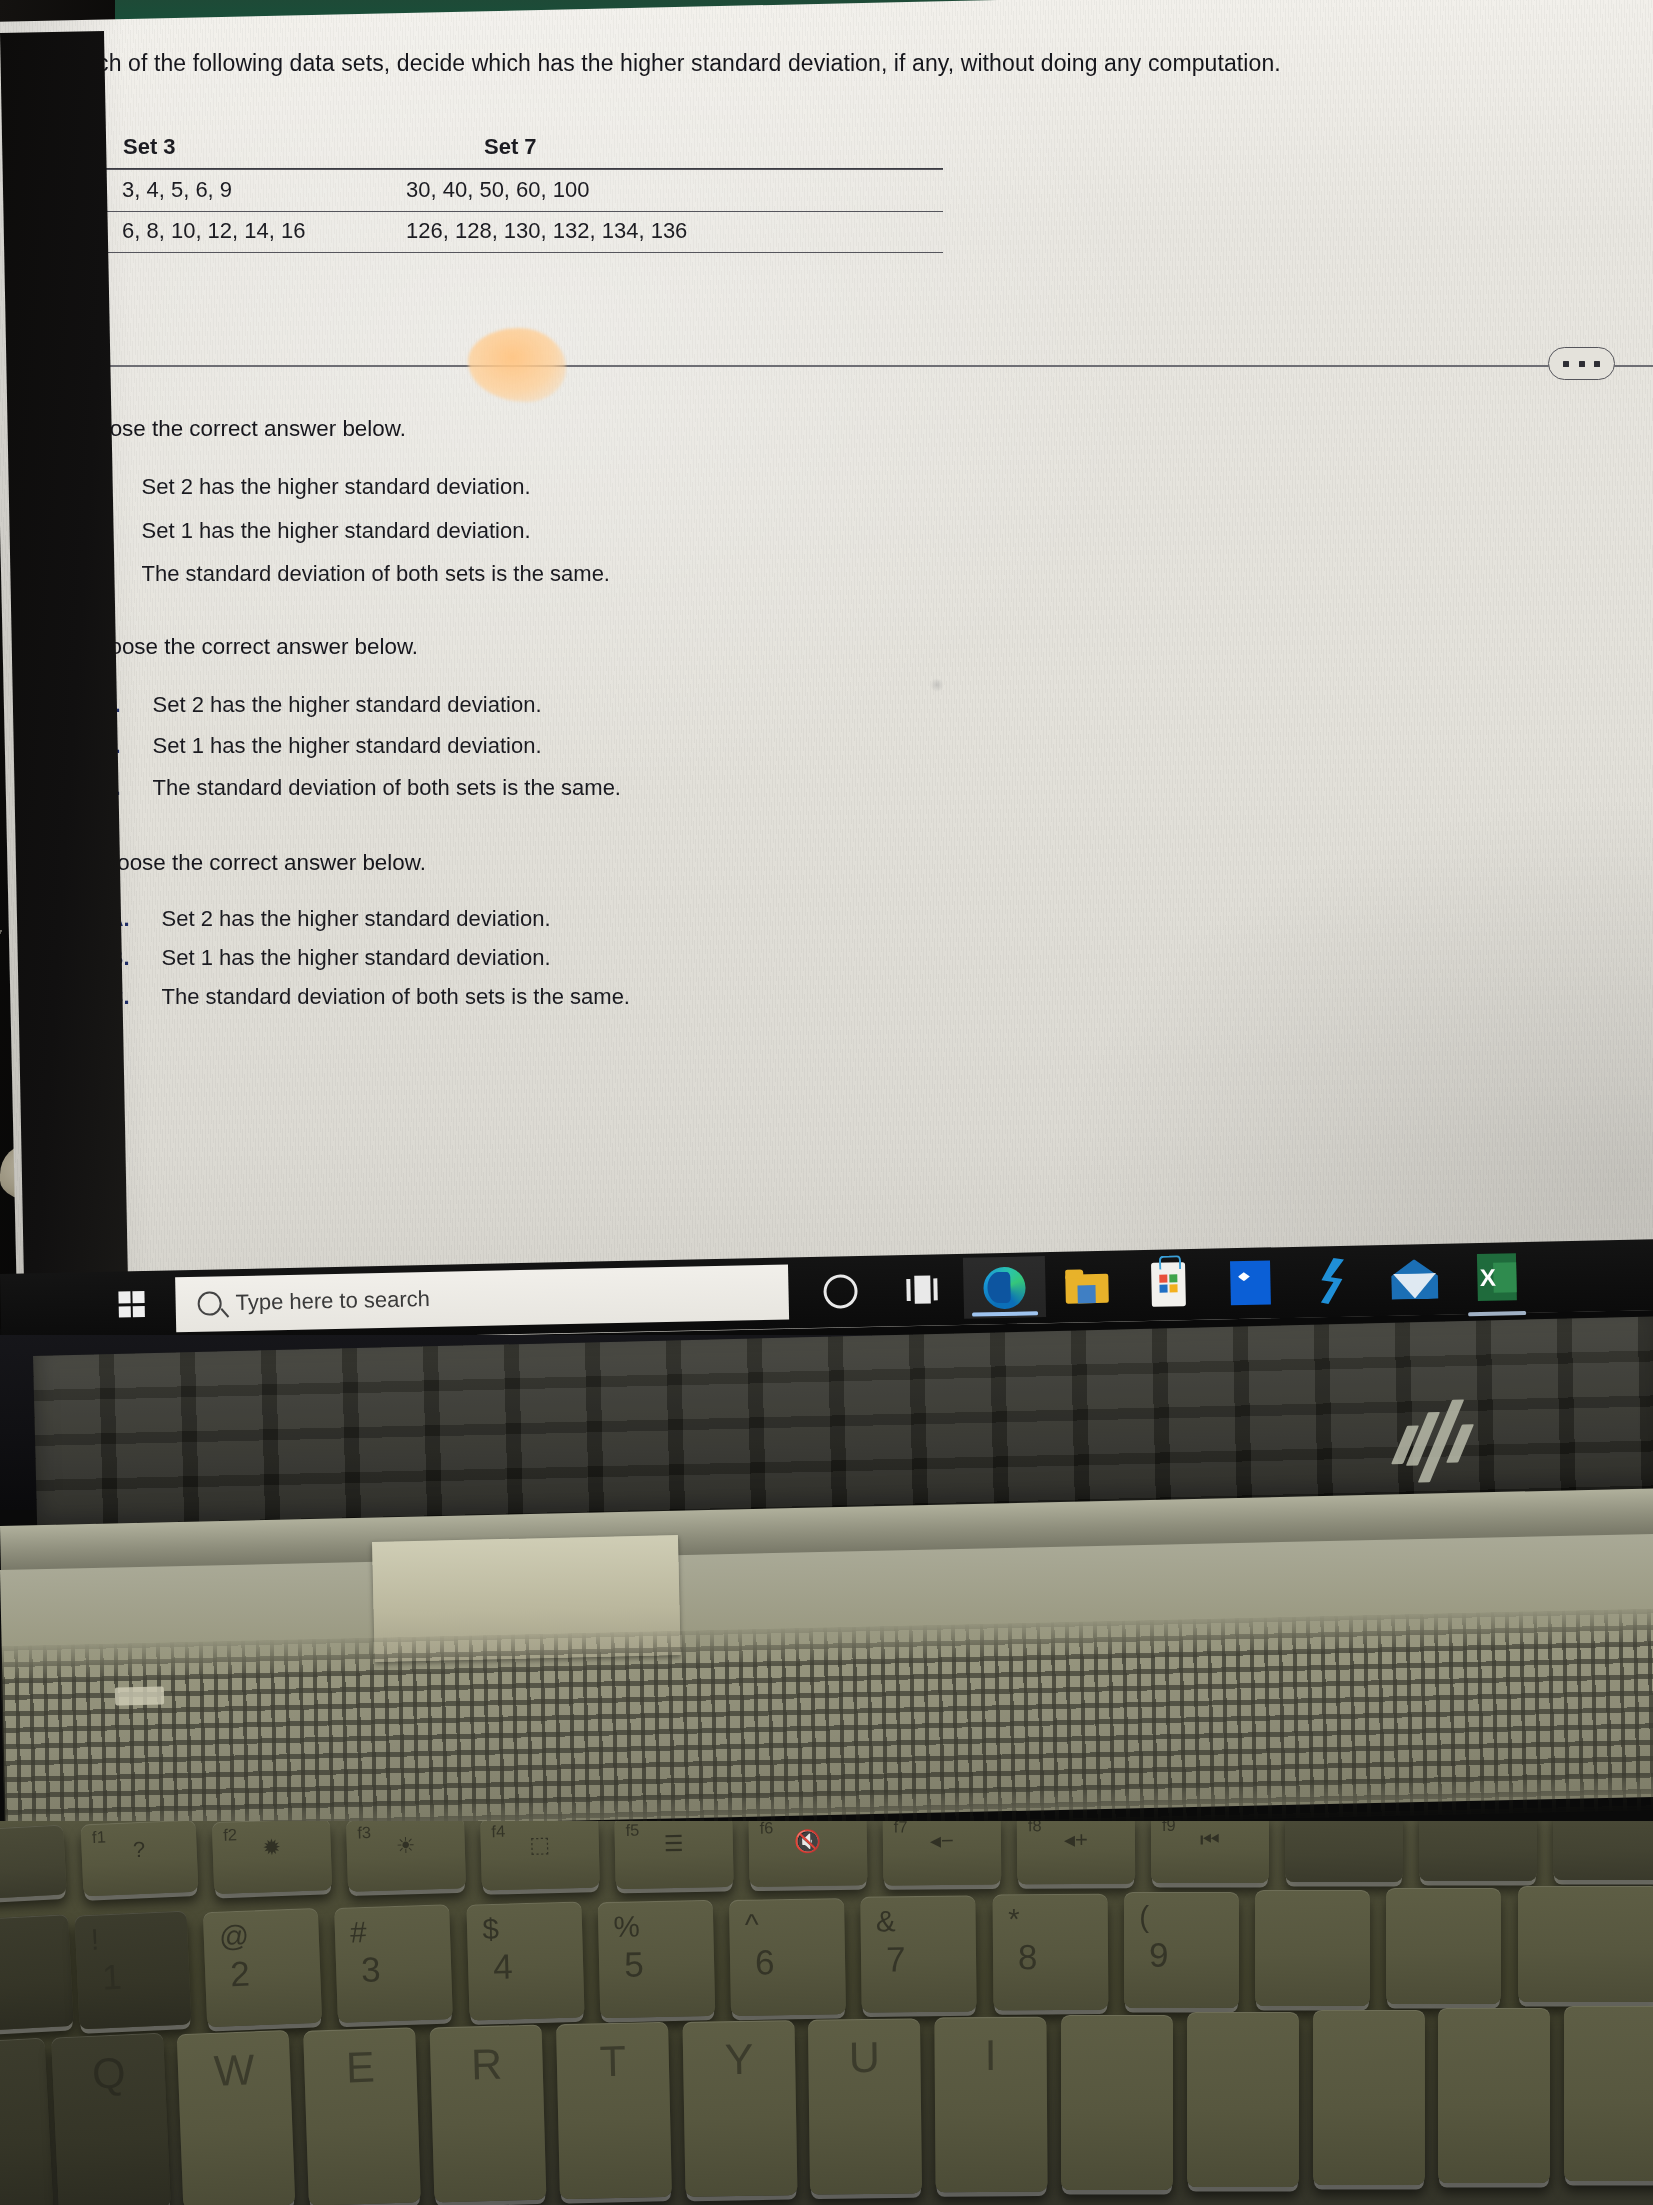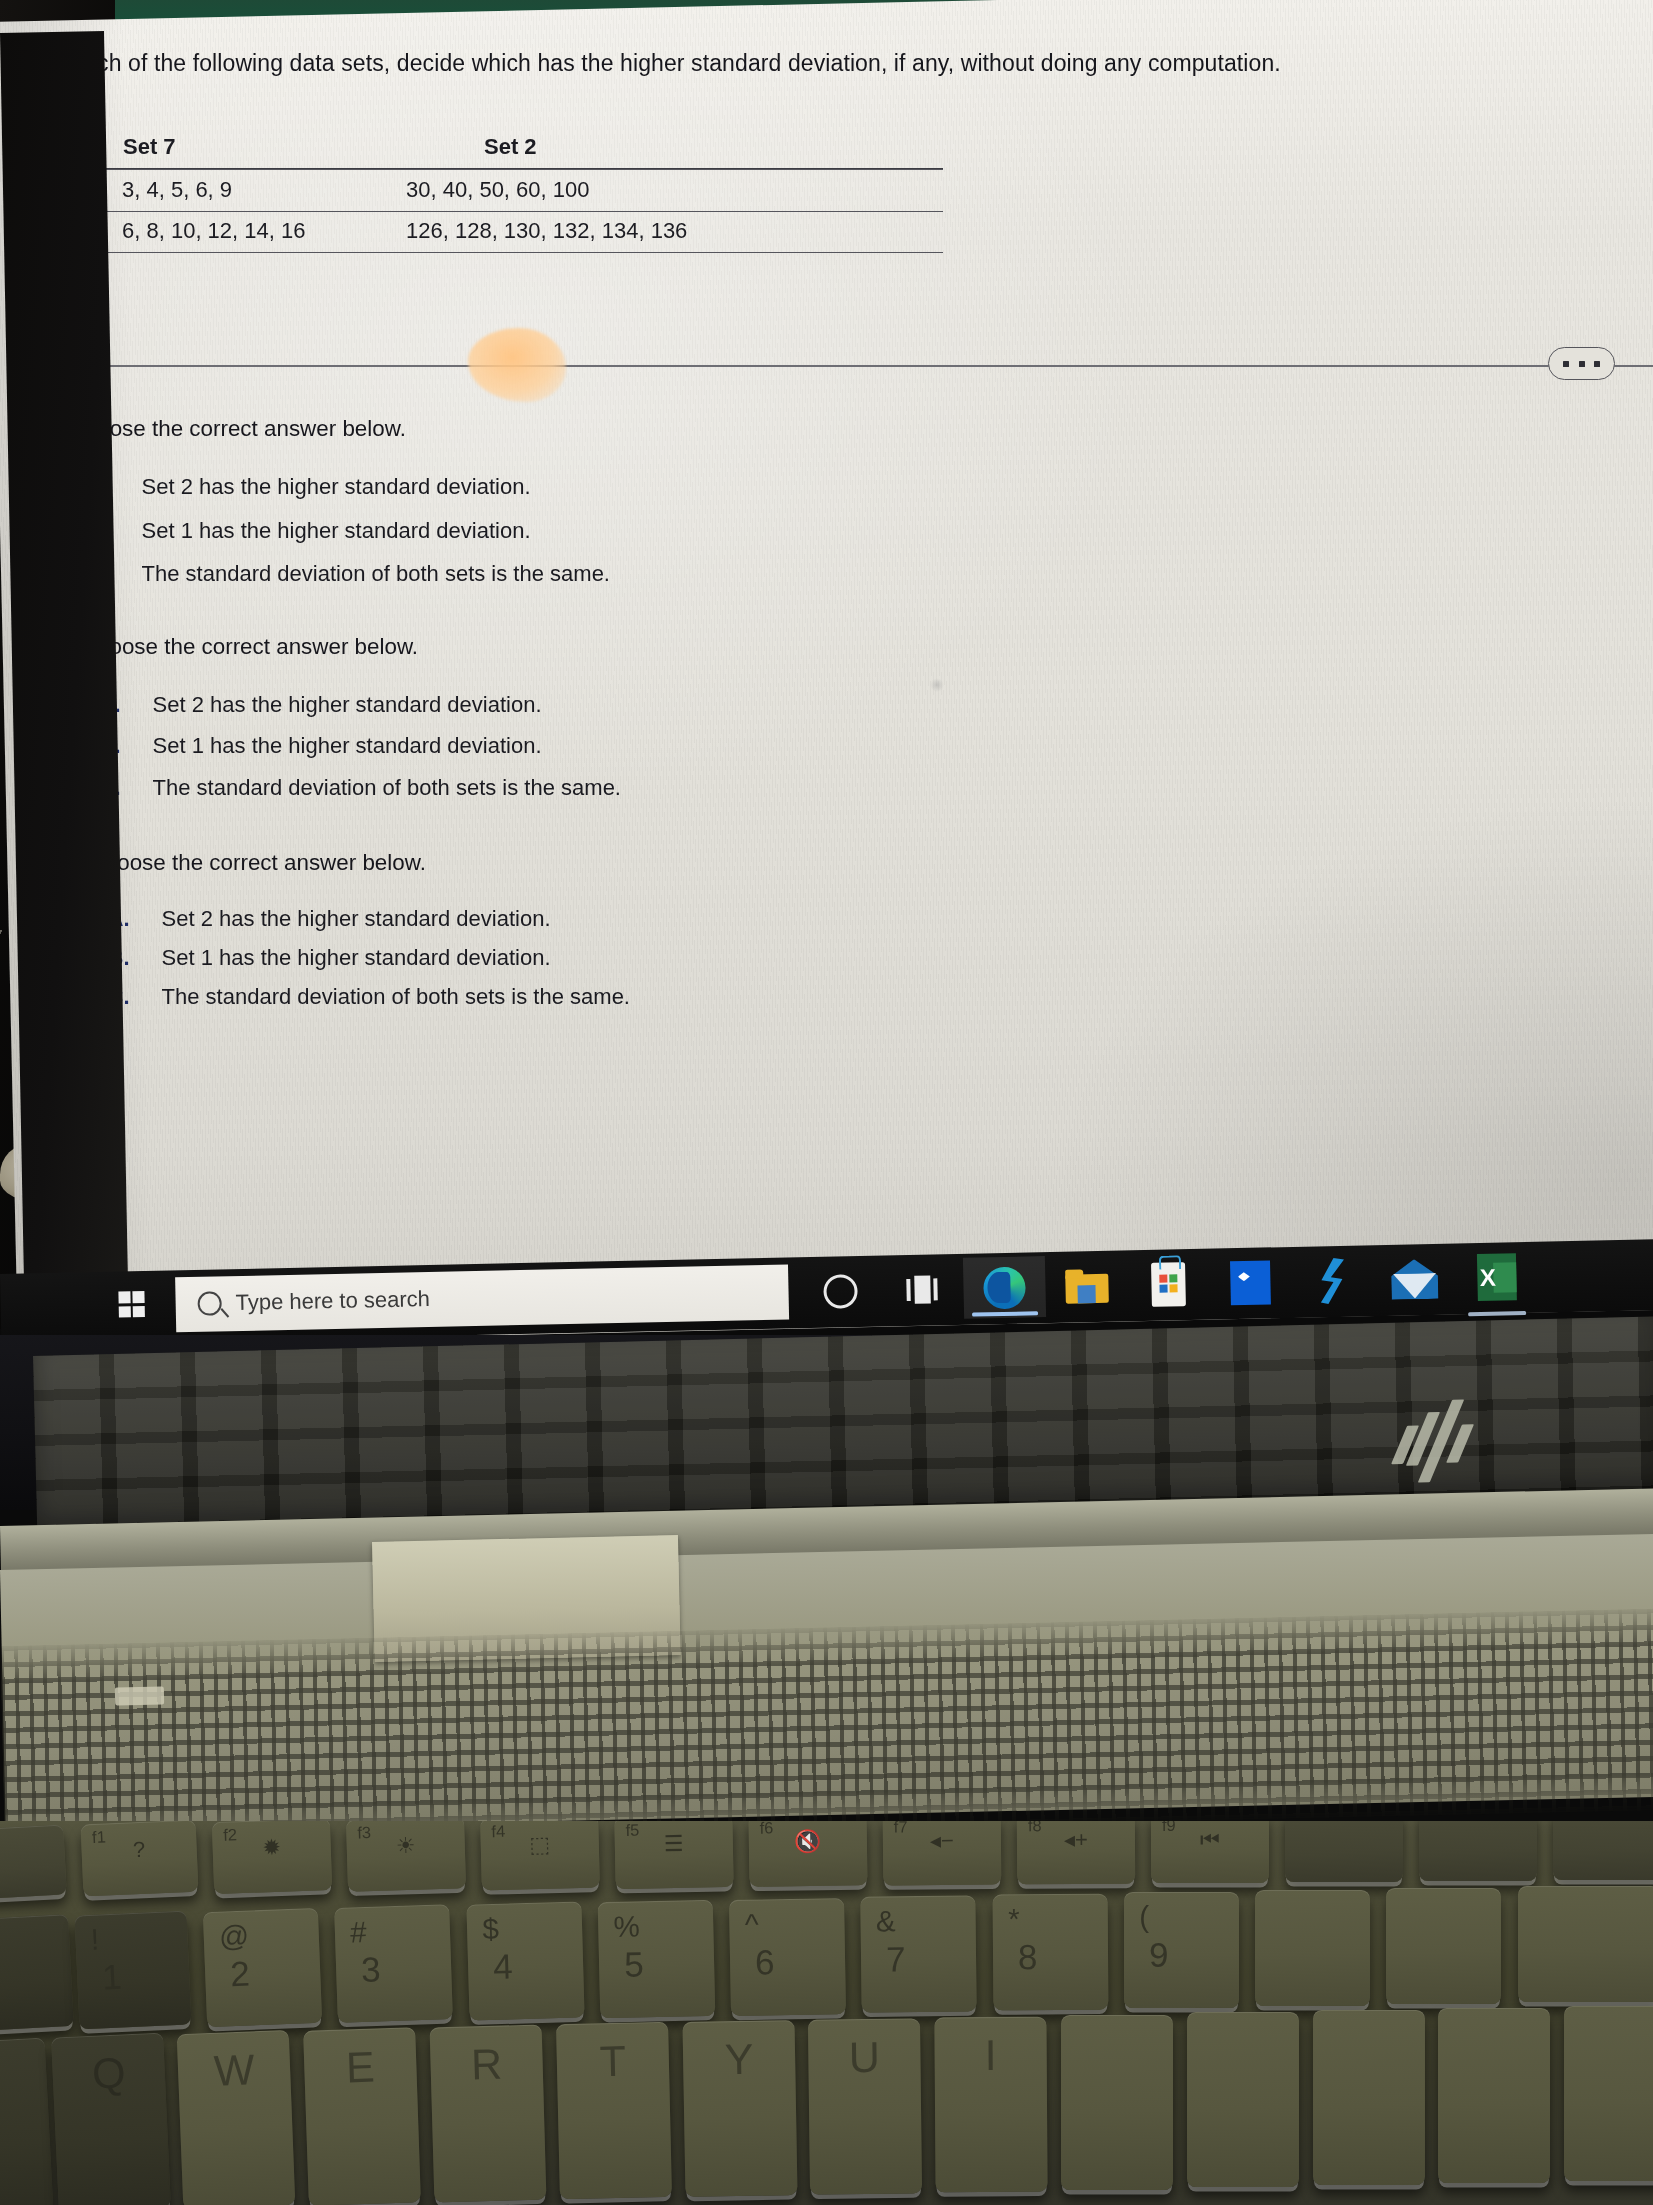--- a/index.html
+++ b/index.html
@@ -288,22 +288,22 @@
   <div class="screen-wrap">
     <div class="screen"></div>
   </div>
 
   <div class="content">
 
     <div class="q-title">For each of the following data sets, decide which has the higher standard deviation, if any, without doing any computation.</div>
 
     <div class="table">
       <div class="thead">
-        <div class="th1">Set 7</div>
-        <div class="th2">Set 2</div>
+        <div class="th1">Set 3</div>
+        <div class="th2">Set 7</div>
       </div>
       <div class="rule"></div>
 
       <div class="rule thin"></div>
 
       <div class="trow">
         <div class="lbl">(b)</div>
         <div class="c1">3, 4, 5, 6, 9</div>
         <div class="c2">30, 40, 50, 60, 100</div>
       </div>

